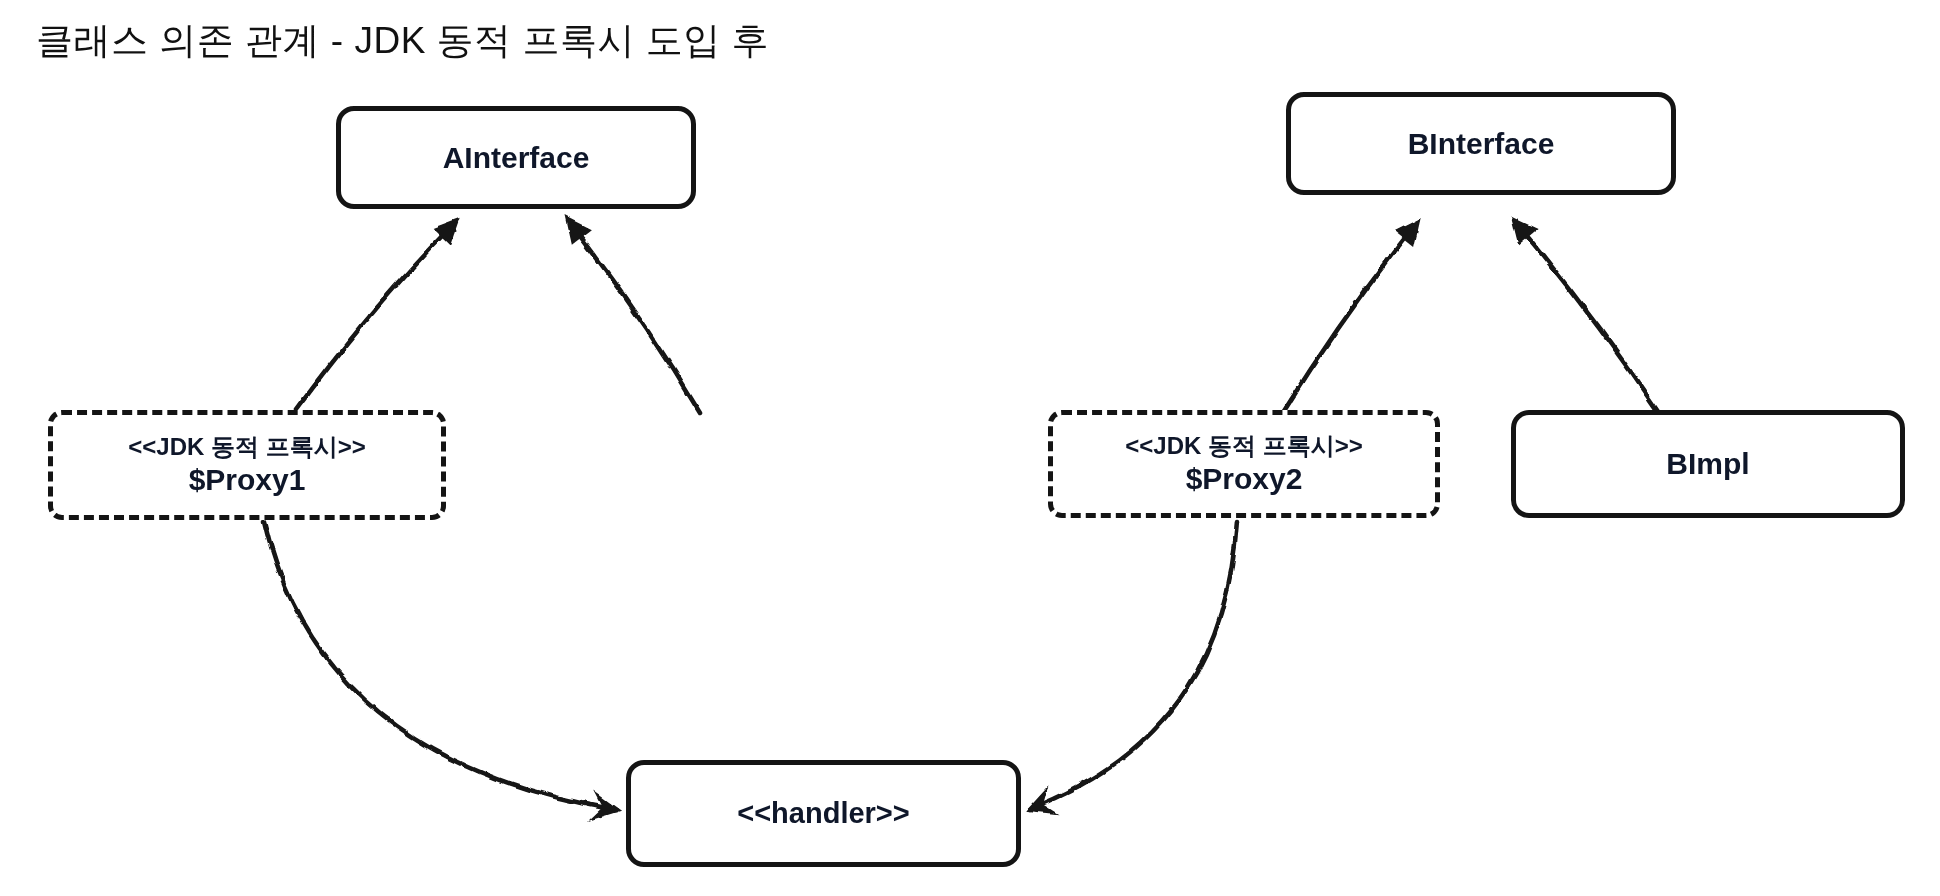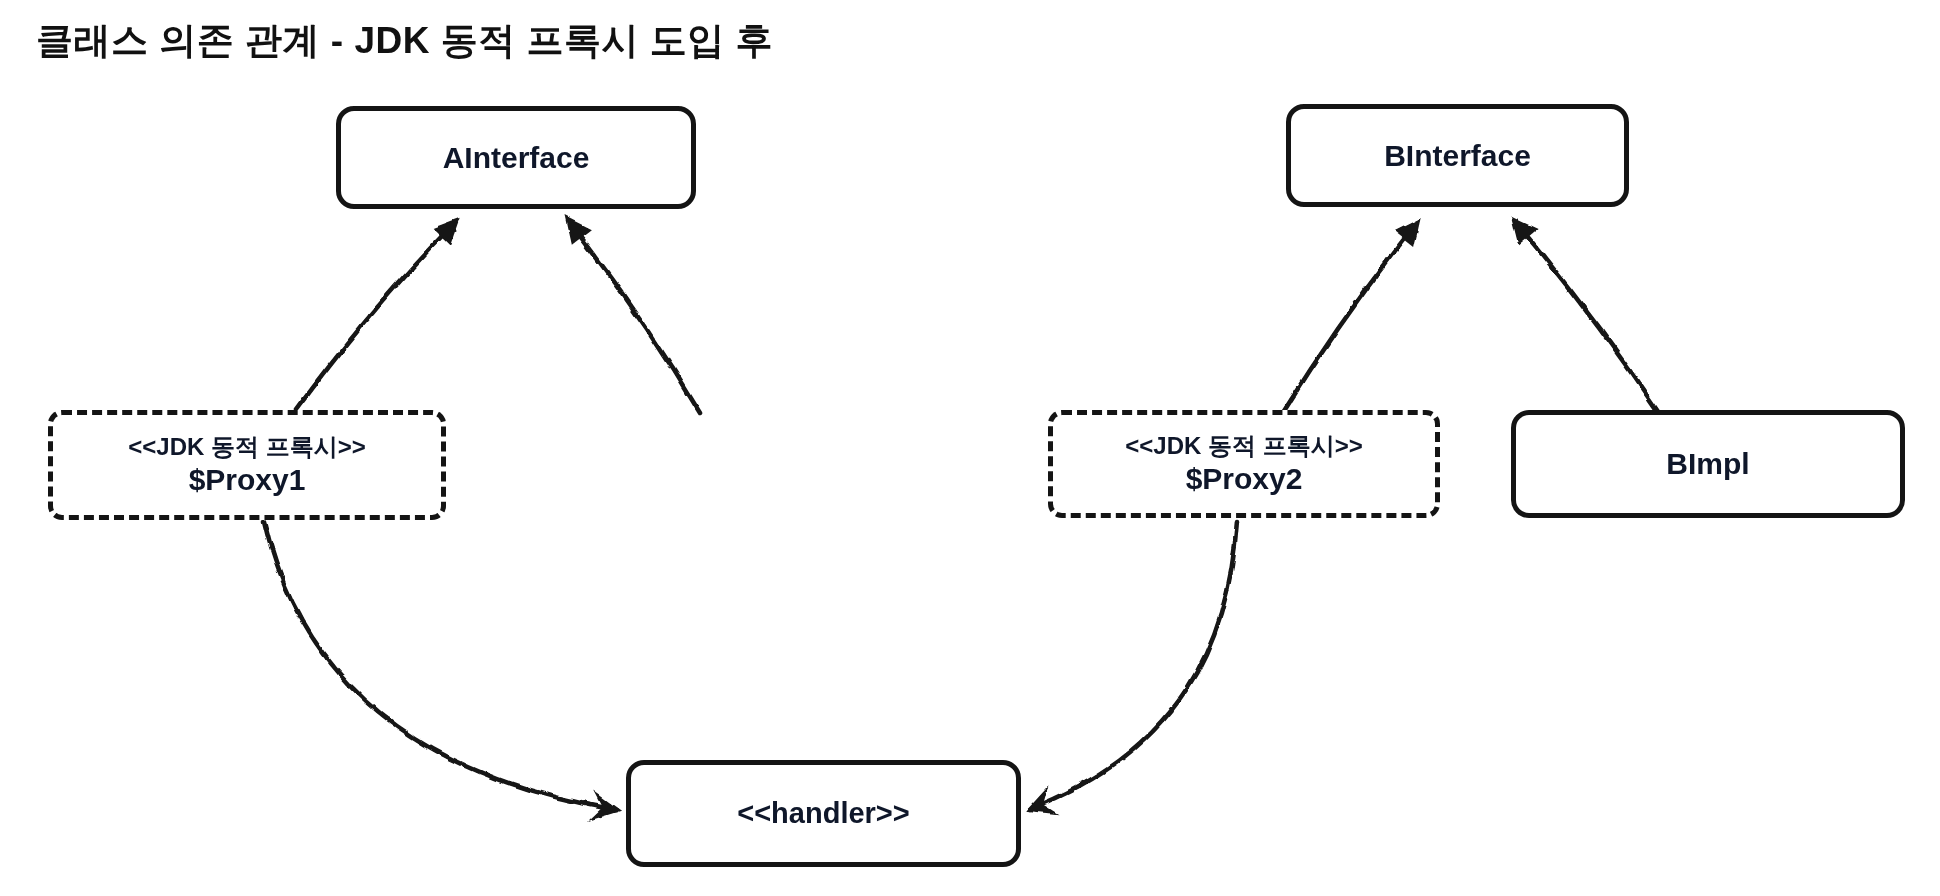--- a/index.html
+++ b/index.html
@@ -13,21 +13,21 @@
     width: 1940px;
     height: 896px;
     background: #ffffff;
     overflow: hidden;
   }
   .diagram-title {
     position: absolute;
     left: 36px;
     top: 16px;
     font-size: 37px;
-    font-weight: 700;
+    font-weight: 400;
     color: #111111;
     letter-spacing: 0.5px;
     white-space: nowrap;
   }
   .edges-svg {
     position: absolute;
     left: 0;
     top: 0;
     width: 1940px;
     height: 896px;
@@ -58,21 +58,21 @@
   .node .stereotype {
     font-size: 24px;
     font-weight: 700;
     line-height: 1.25;
     white-space: nowrap;
   }
   .node.handler .stereotype {
     font-size: 29px;
   }
   #node-ainterface        { left: 336px;  top: 106px; width: 360px; height: 103px; }
-  #node-binterface        { left: 1286px; top: 104px; width: 343px; height: 103px; }
+  #node-binterface        { left: 1286px; top: 92px; width: 390px; height: 103px; }
   #node-proxy1            { left: 48px;   top: 410px; width: 398px; height: 110px; }
   #node-aimpl             { left: 549px;  top: 410px; width: 396px; height: 108px; }
   #node-proxy2            { left: 1048px; top: 410px; width: 392px; height: 108px; }
   #node-bimpl             { left: 1511px; top: 410px; width: 394px; height: 108px; }
   #node-invocationhandler { left: 626px;  top: 760px; width: 395px; height: 107px; }
 </style>
 </head>
 <body>
 
 <div id="canvas">

